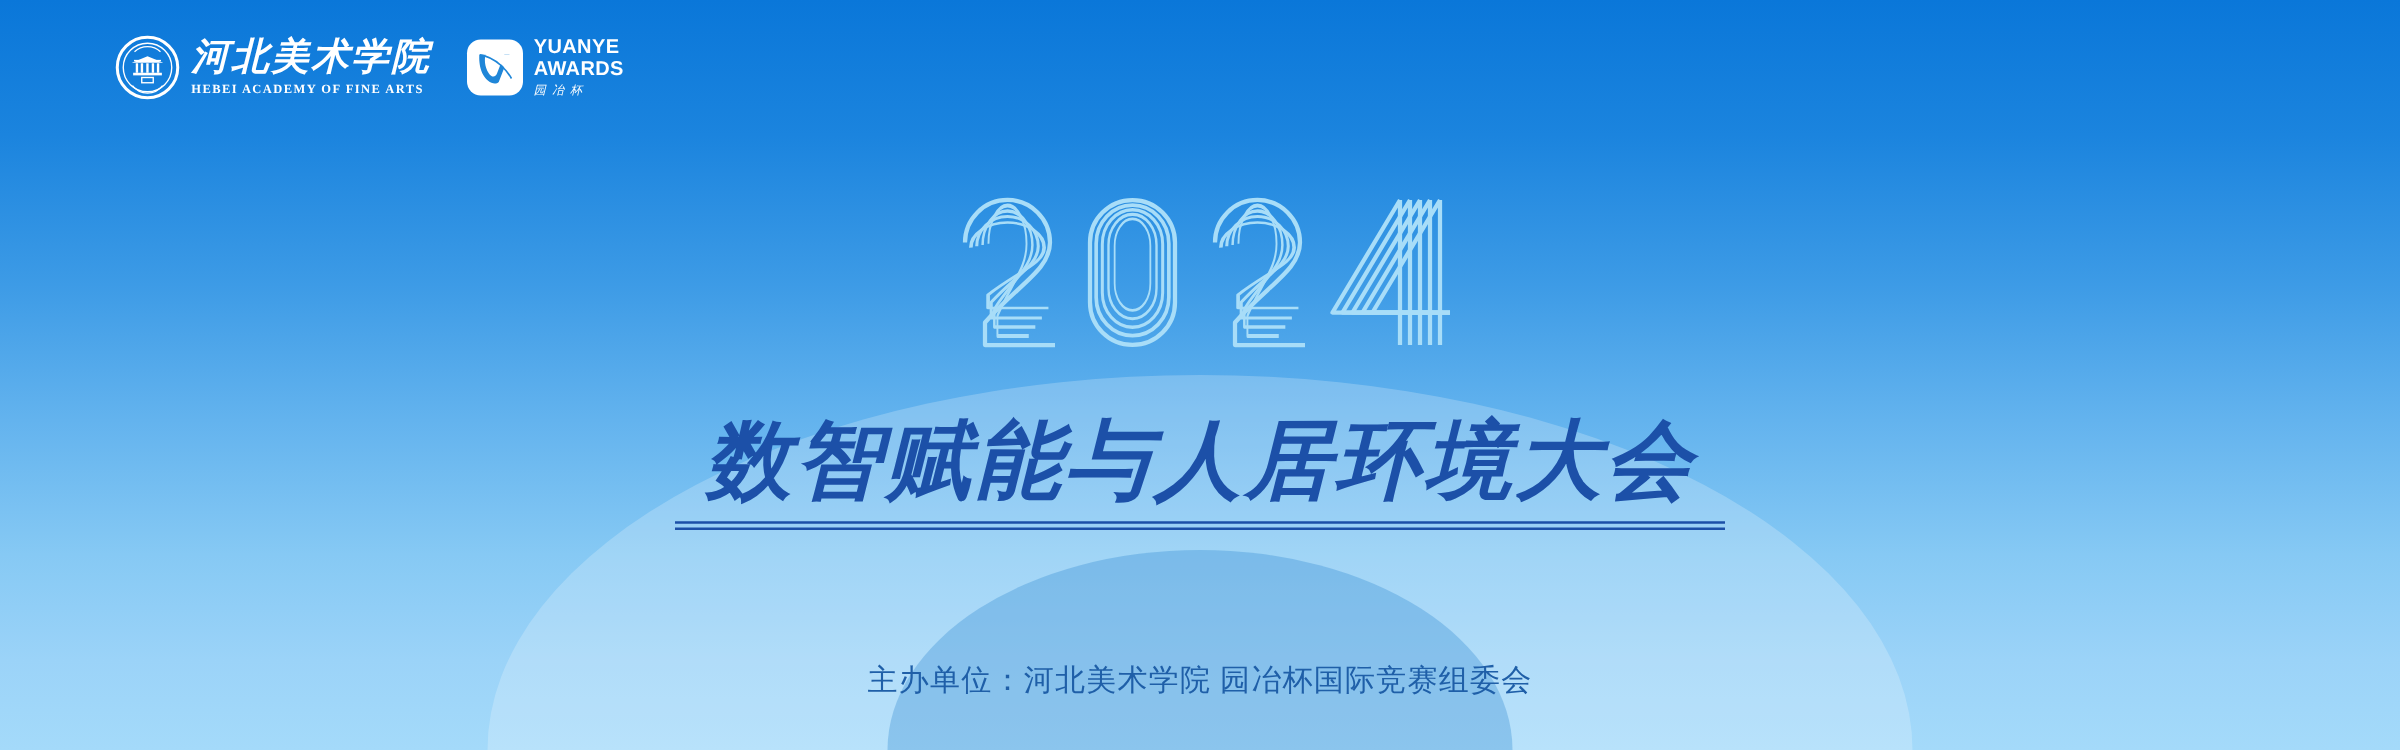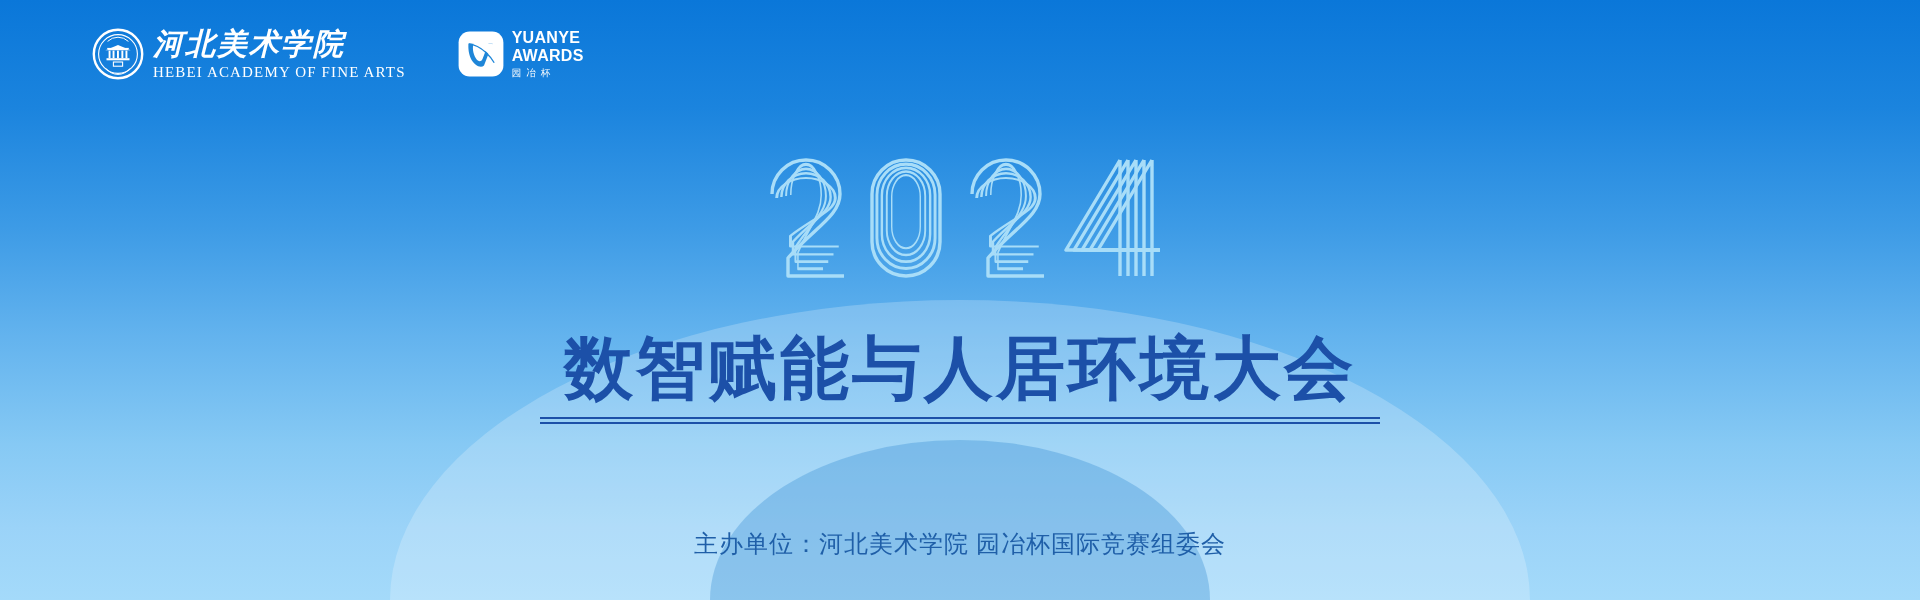--- a/index.html
+++ b/index.html
@@ -47,21 +47,21 @@
     background: rgba(38, 130, 205, 0.30);
   }
 
   
   .logo-bar {
     position: absolute;
     top: 28px;
     left: 92px;
     display: flex;
     align-items: center;
-    gap: 52px;
+    gap: 28px;
     z-index: 5;
   }
   .logo-hebei {
     display: flex;
     align-items: center;
     gap: 9px;
   }
   .logo-hebei .emblem {
     width: 52px;
     height: 52px;
@@ -77,22 +77,22 @@
     font-family: "Liberation Serif", "DejaVu Serif", serif;
     font-size: 30px;
     font-weight: 700;
     font-style: italic;
     color: #ffffff;
     letter-spacing: 2px;
     white-space: nowrap;
   }
   .logo-hebei .en {
     font-family: "Liberation Serif", "DejaVu Serif", serif;
-    font-size: 15px;
-    font-weight: 400;
+    font-size: 10px;
+    font-weight: 700;
     color: #ffffff;
     letter-spacing: 1.15px;
     margin-top: 6px;
     white-space: nowrap;
   }
 
   .logo-yuanye {
     display: flex;
     align-items: center;
     gap: 8px;
@@ -116,20 +116,21 @@
     letter-spacing: 0.3px;
     white-space: nowrap;
   }
   .logo-yuanye .ln2 { margin-top: 2px; }
   .logo-yuanye .ln3 {
     font-size: 9.5px;
     color: #ffffff;
     letter-spacing: 5px;
     margin-top: 4px;
     white-space: nowrap;
+    font-style: italic;
   }
 
   
   .year-wrap {
     position: absolute;
     top: 136px;
     left: 50%;
     transform: translateX(-50%);
     width: 400px;
     height: 160px;
@@ -148,20 +149,21 @@
     text-align: center;
   }
   .title-cn {
     font-family: "Liberation Sans", "DejaVu Sans", sans-serif;
     font-size: 69px;
     font-weight: 700;
     color: #1c50a8;
     letter-spacing: 3px;
     line-height: 1.0;
     white-space: nowrap;
+    font-style: italic;
   }
   .rules {
     margin-top: 14px;
     width: 100%;
   }
   .rules .r {
     height: 2px;
     background: #1c50a8;
     width: 100%;
   }

